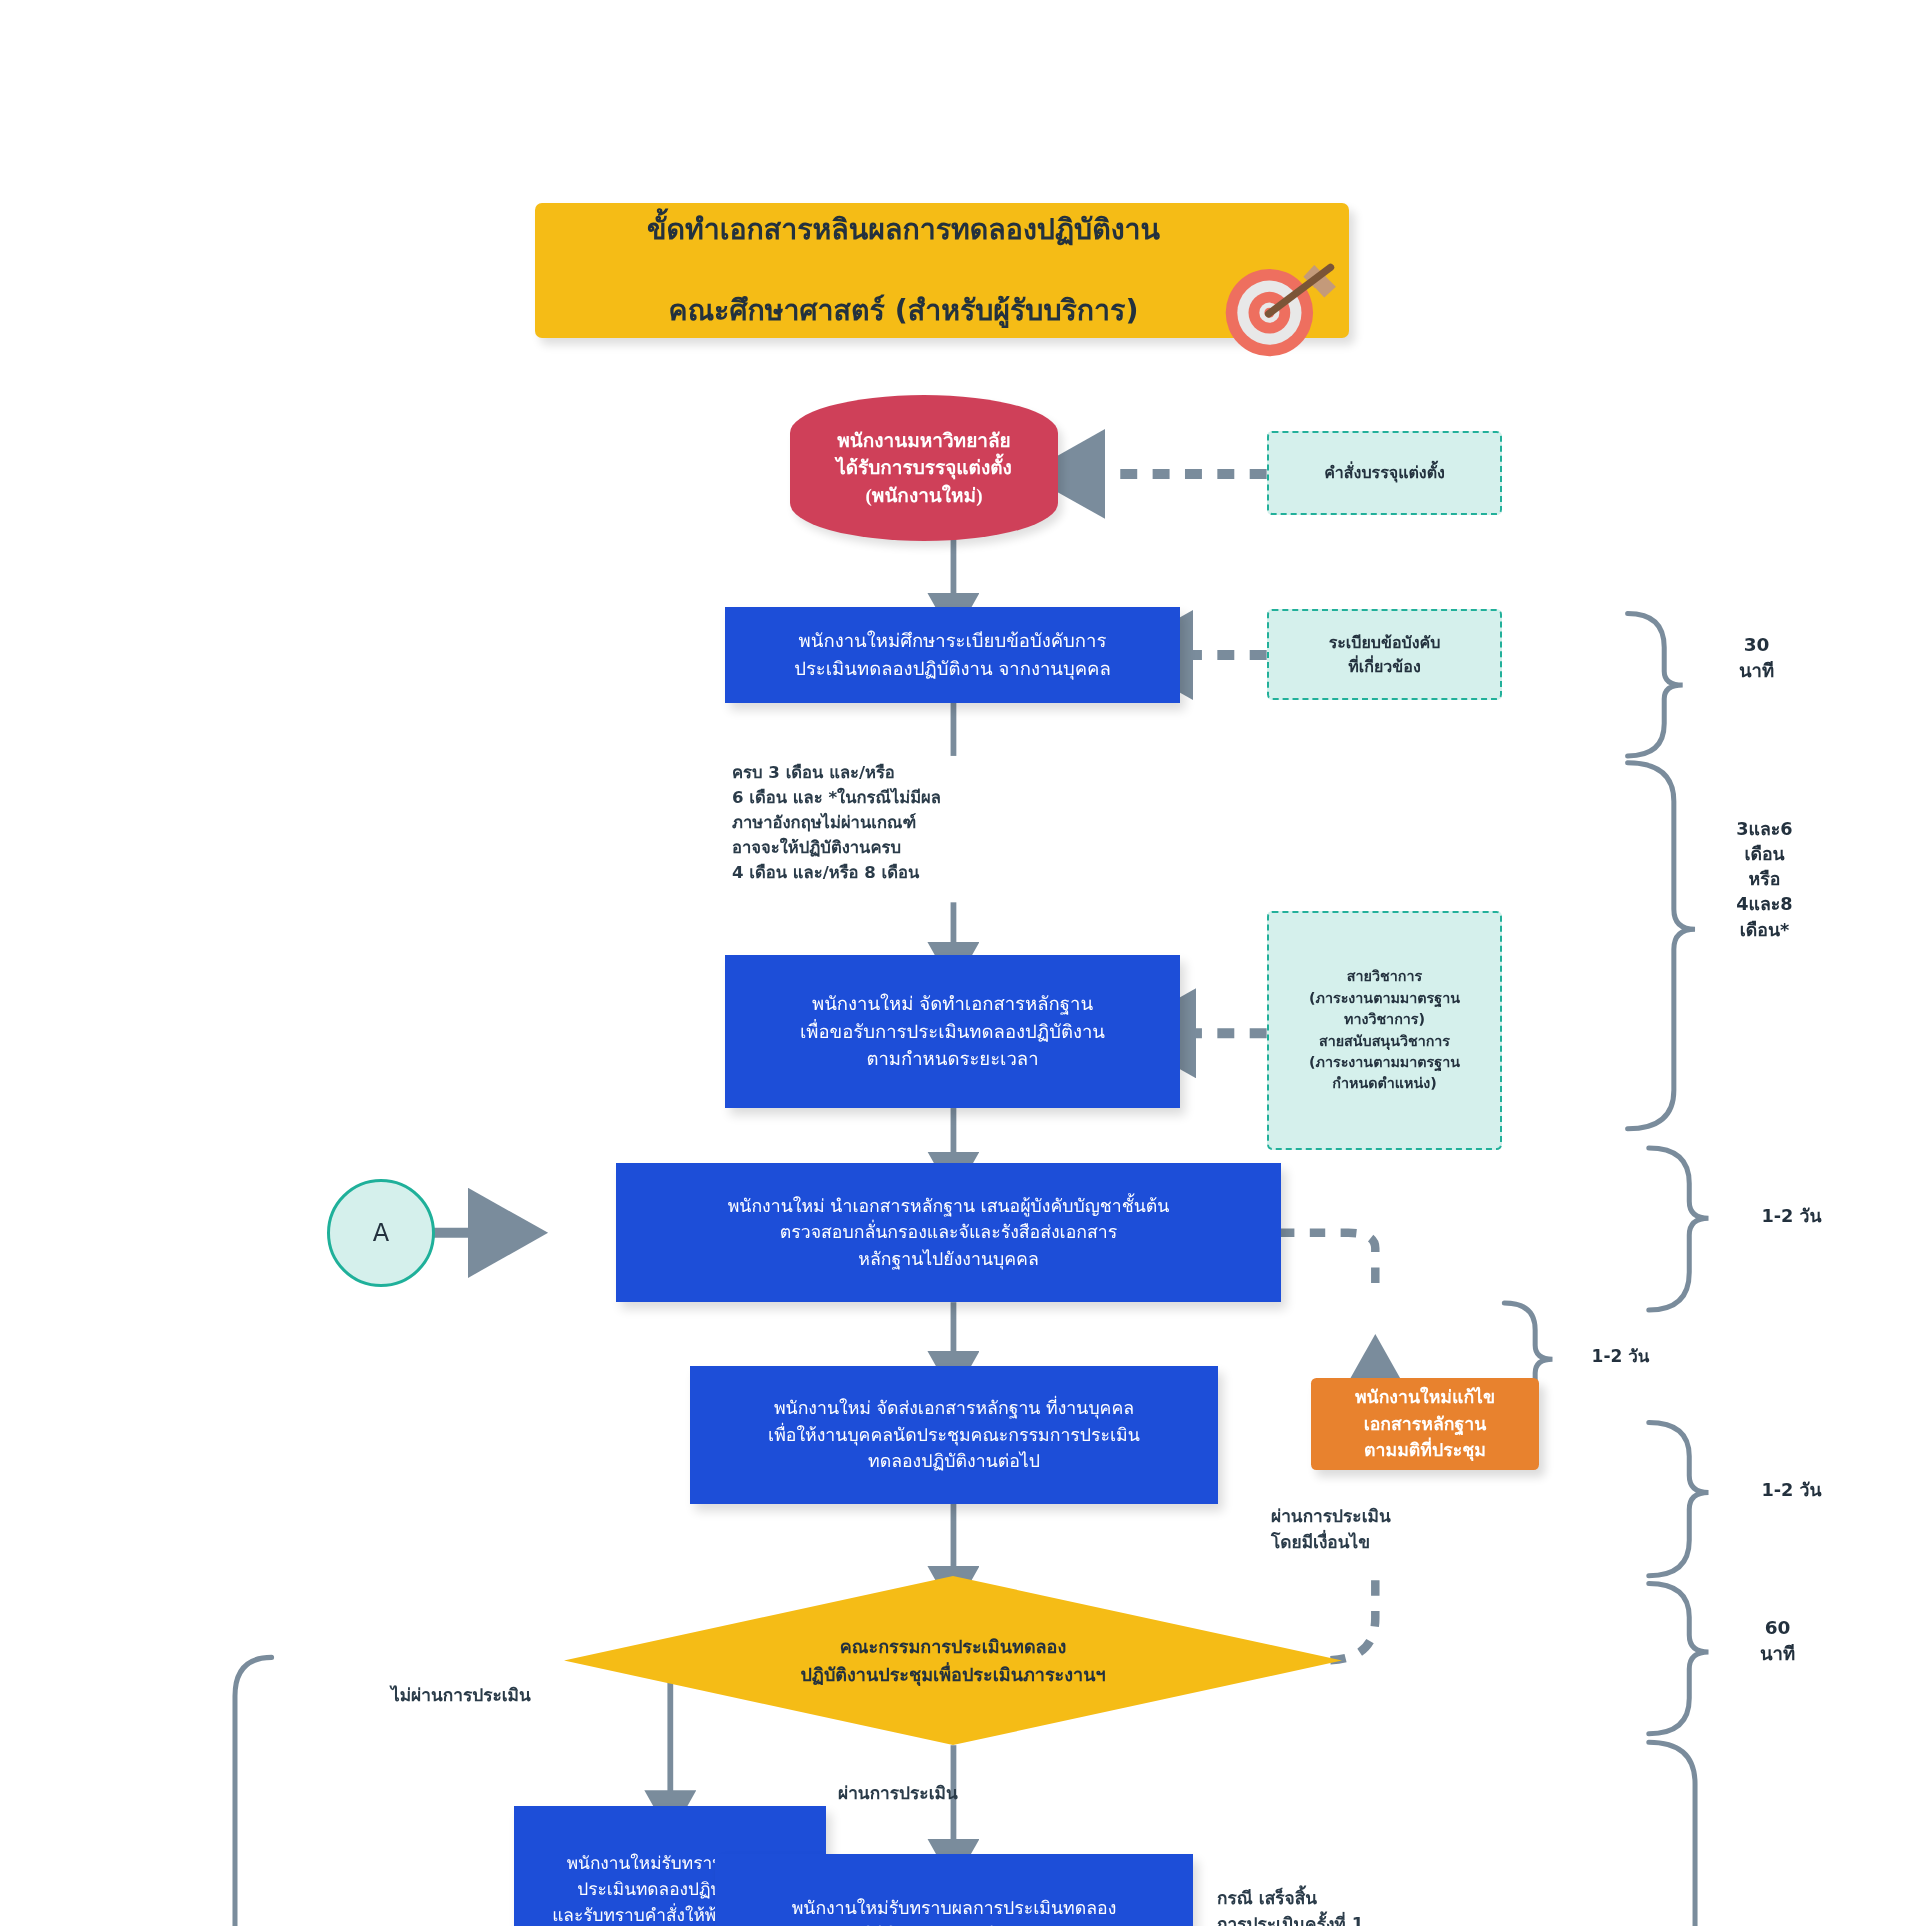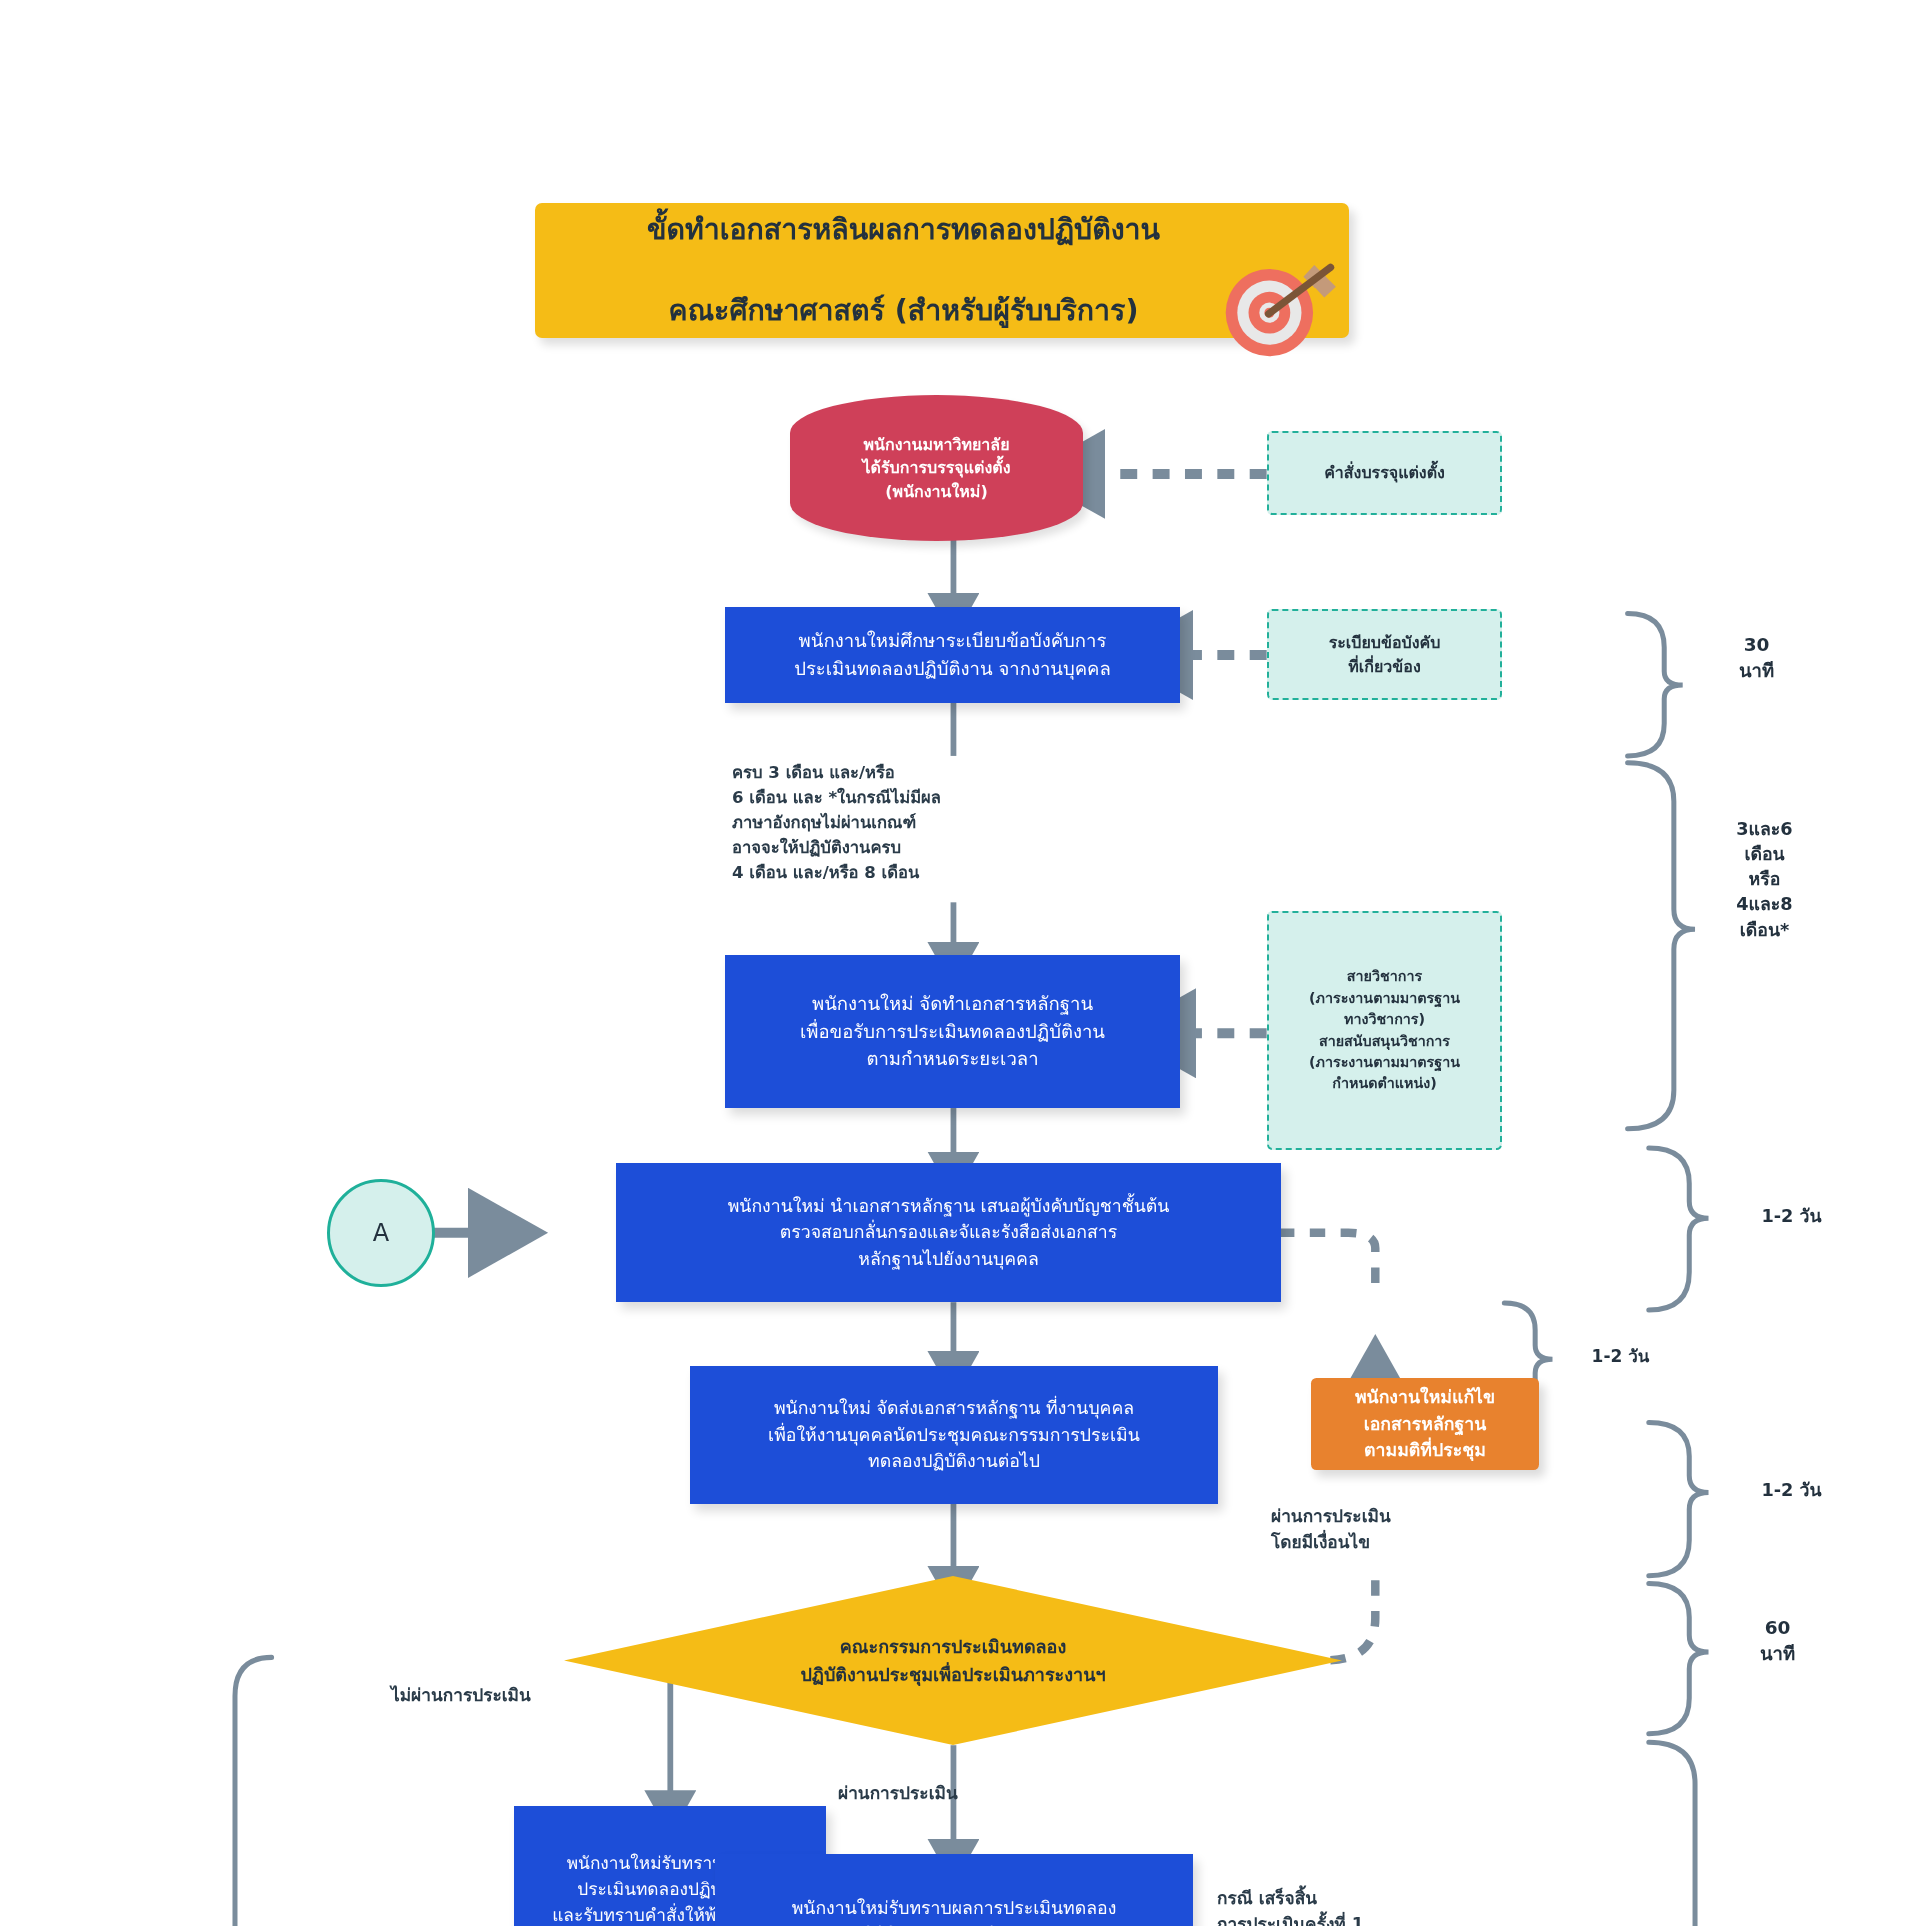--- a/index.html
+++ b/index.html
@@ -154,21 +154,21 @@
     <circle cx="120" cy="175" r="113" fill="#EE6F5F"></circle>
     <circle cx="120" cy="175" r="83" fill="#E8E8E8"></circle>
     <circle cx="120" cy="175" r="54" fill="#EE6F5F"></circle>
     <circle cx="120" cy="175" r="26" fill="#E8E8E8"></circle>
     <circle cx="120" cy="175" r="13" fill="#EE6F5F"></circle>
     <path d="M236,52 L266,82 L238,112 L208,82 Z" fill="#C49A7A"></path>
     <path d="M262,78 L292,108 L262,136 L234,106 Z" fill="#C49A7A"></path>
     <path d="M118,178 L278,58" stroke="#7B5537" stroke-width="19" stroke-linecap="round"></path>
   </svg>
 
-  <div class="node terminator" style="left:790px;top:395px;width:293px;height:146px;font-size:16px;">
+  <div class="node terminator" style="left:790px;top:395px;width:268px;height:146px;font-size:19px;font-family:Liberation Serif, serif;">
     <span>พนักงานมหาวิทยาลัย
 ได้รับการบรรจุแต่งตั้ง
 (พนักงานใหม่)</span>
   </div>
 
   <div class="node doc-note" style="left:1267px;top:431px;width:235px;height:84px;font-size:16px;">
     <span>คำสั่งบรรจุแต่งตั้ง</span>
   </div>
 
   <div class="node process" style="left:725px;top:607px;width:455px;height:96px;font-size:18.5px;padding:0 10px;">

